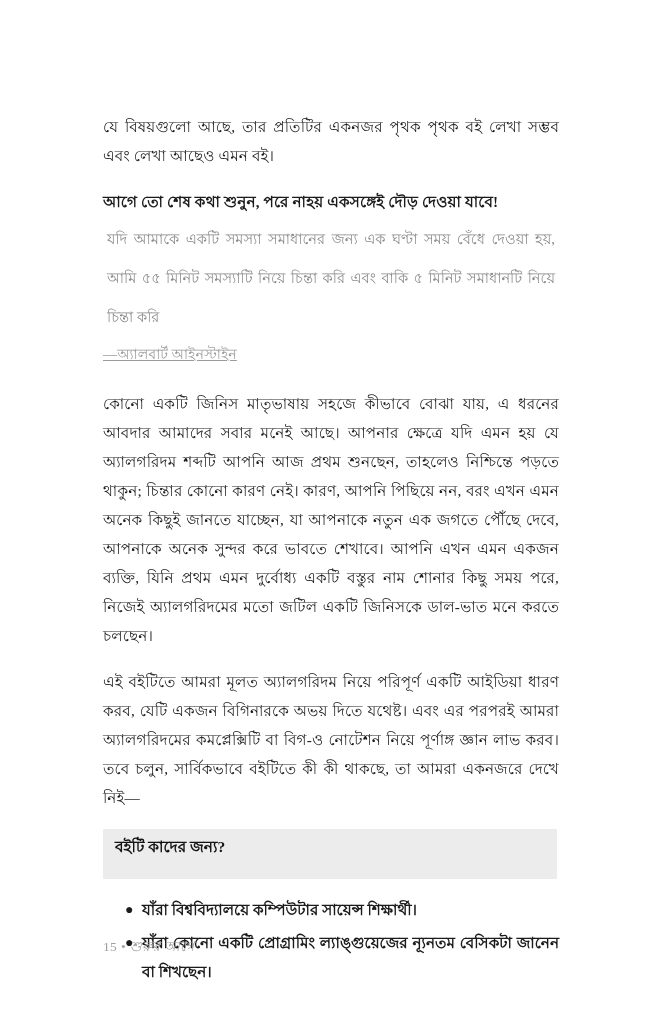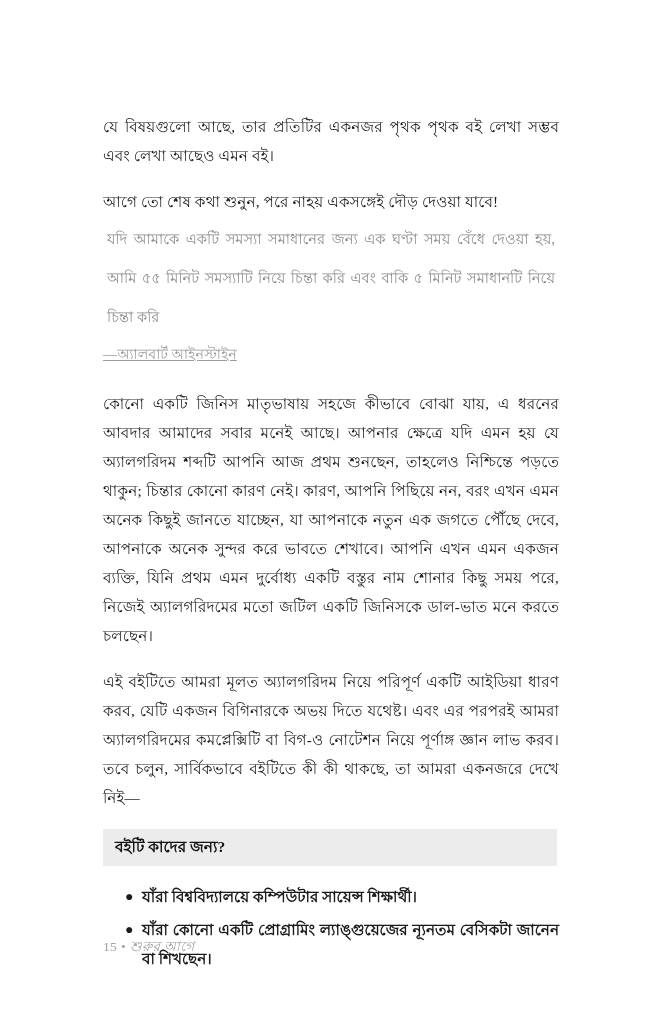--- a/index.html
+++ b/index.html
@@ -33,21 +33,21 @@
     margin: 0 0 17px 0;
     font-size: 15.2px;
     line-height: 29px;
     text-align: justify;
     text-justify: inter-word;
     color: #1b1b1b;
     letter-spacing: 0.01em;
   }
 
   .para.bold {
-    font-weight: normal;
+    font-weight: bold;
     margin-bottom: 0;
   }
 
   .quote-block {
     margin: 0 0 6px 0;
   }
 
   .quote-text {
     margin: 4px;
     font-size: 14.6px;
@@ -65,21 +65,21 @@
     text-decoration: underline;
   }
 
   .block-gap {
     height: 16px;
   }
 
   .section-heading {
     background: #ececec;
     border-radius: 0;
-    padding: 6px 12px 7px 12px;
+    padding: 6px 12px 20px 12px;
     margin: 10px 0 16px 0;
     width: 454px;
     box-sizing: border-box;
   }
 
   .section-heading .heading-text {
     font-size: 15.4px;
     font-weight: bold;
     line-height: 24px;
     color: #141414;

